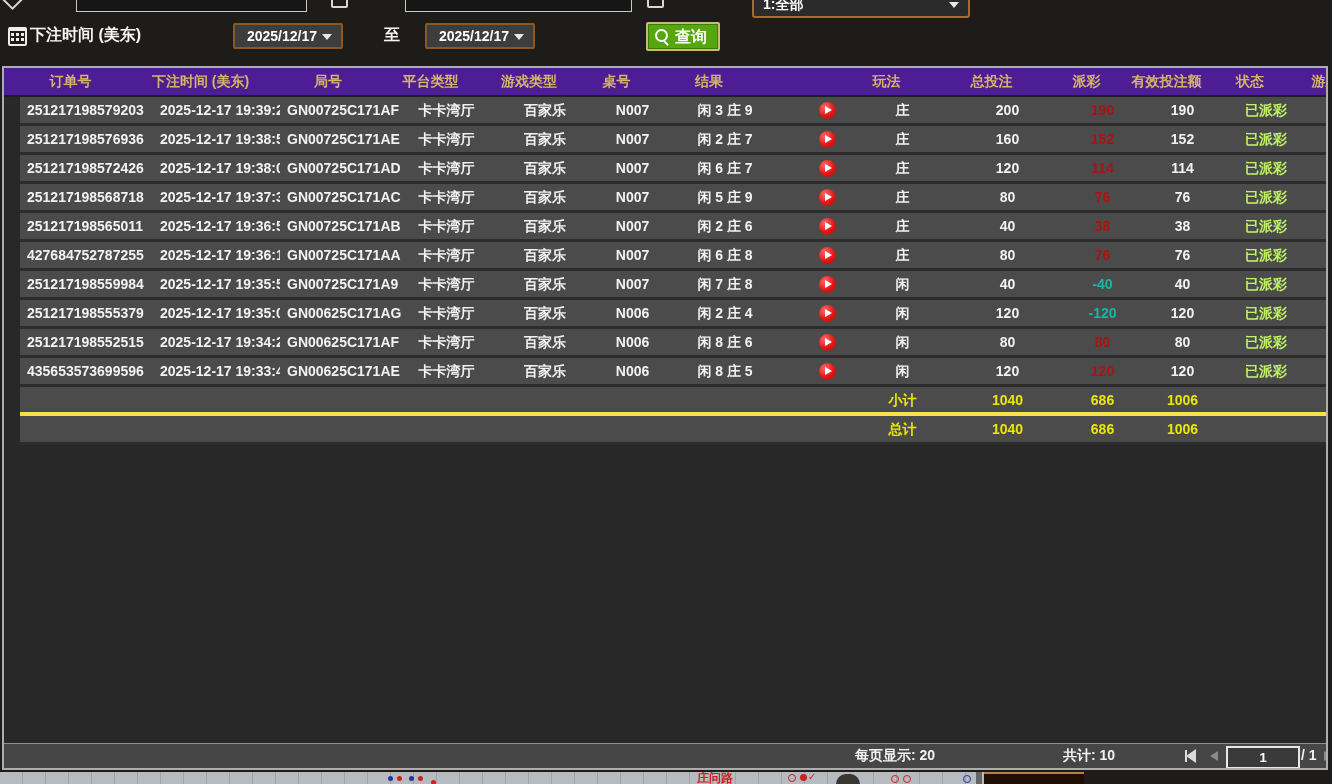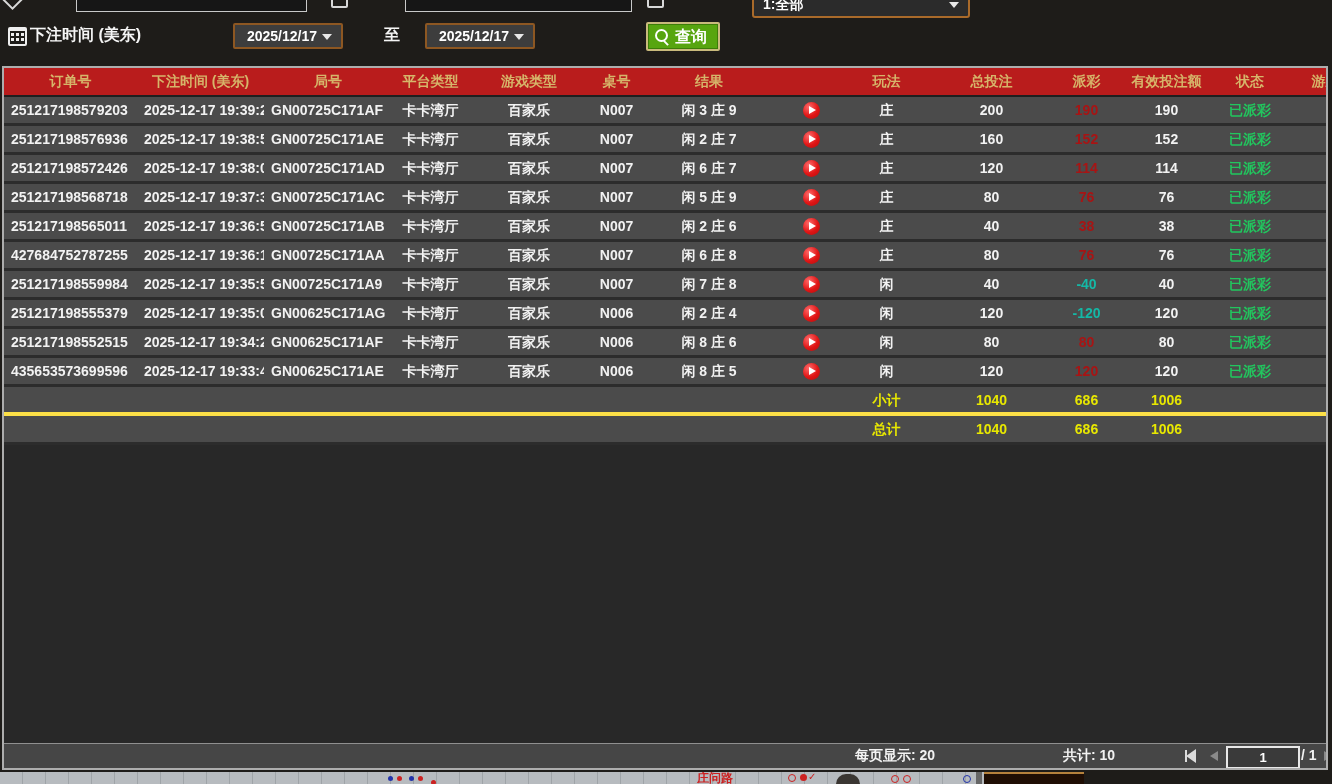--- a/index.html
+++ b/index.html
@@ -35,29 +35,29 @@
       background:#57a50f;border:2px solid #c9ba7c;box-shadow:inset 0 0 0 1px #3c7d08;border-radius:2px;
       color:#fff;font-size:16px;font-weight:700;line-height:25px;text-align:center;padding-left:16px;cursor:pointer;}
   .mag-ic{position:absolute;left:7px;top:5px;width:9px;height:9px;border:2px solid #fff;border-radius:50%;}
   .mag-ic::after{content:"";position:absolute;left:8px;top:9px;width:2px;height:6px;background:#fff;transform:rotate(-45deg);}
 
   
   :root{--cols:133px 127px 128px 77px 120px 55px 130px 75px 75px 135px 55px 105px 62px 103px;}
   .tablebox{position:absolute;left:2px;top:66px;width:1326px;height:704px;box-sizing:border-box;
       border:2px solid #adadad;background:#282828;display:flex;flex-direction:column;overflow:hidden;}
   .thead{display:grid;grid-template-columns:var(--cols);height:29px;flex:0 0 29px;
-      background:#b91c1c;border-bottom:2px solid #1f1f1f;box-sizing:border-box;}
+      background:#4c1d95;border-bottom:2px solid #1f1f1f;box-sizing:border-box;}
   .th{color:#d6b56a;font-size:14px;font-weight:700;line-height:27px;text-align:center;white-space:nowrap;overflow:visible;}
   .tr{display:grid;grid-template-columns:var(--cols);height:29px;flex:0 0 29px;background:#4b4b4b;
-      border-bottom:3px solid #2c2c2c;box-sizing:border-box;}
+      border-bottom:3px solid #2c2c2c;box-sizing:border-box;margin-left:16px;}
   .td{color:#f2f2f2;font-size:14px;font-weight:700;line-height:26px;text-align:center;white-space:nowrap;overflow:hidden;}
   .td.l{text-align:left;padding-left:7px;}
   .td[data-tone="win"]{color:#a81414;}
   .td[data-tone="loss"]{color:#14b8a6;}
-  .td.status{color:#22c55e;}
+  .td.status{color:#bef264;}
   .td.dash{color:#dddddd;}
   .tr.total .td{color:#e8e800;}
   .tr.subtotal{border-bottom:4px solid #fde047;}
   .play{display:inline-block;width:17px;height:17px;border-radius:50%;position:relative;top:4px;
       background:radial-gradient(circle at 35% 30%,#ff6b6b,#e01515 55%,#b30d0d);cursor:pointer;}
   .play::after{content:"";position:absolute;left:6px;top:4px;width:0;height:0;
       border-left:7px solid #fff;border-top:4.5px solid transparent;border-bottom:4.5px solid transparent;}
   .filler{flex:1 1 auto;background:#282828;}
   .pagebar{flex:0 0 24px;background:#464646;border-top:1px solid #909090;position:relative;
       color:#f2f2f2;font-size:14px;font-weight:700;}

